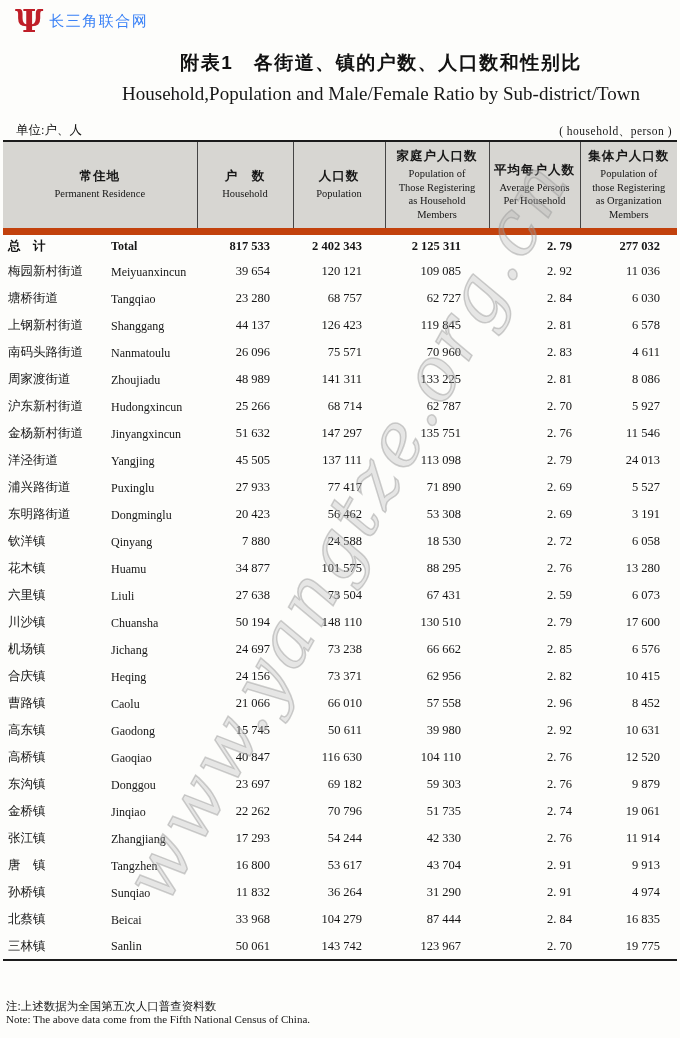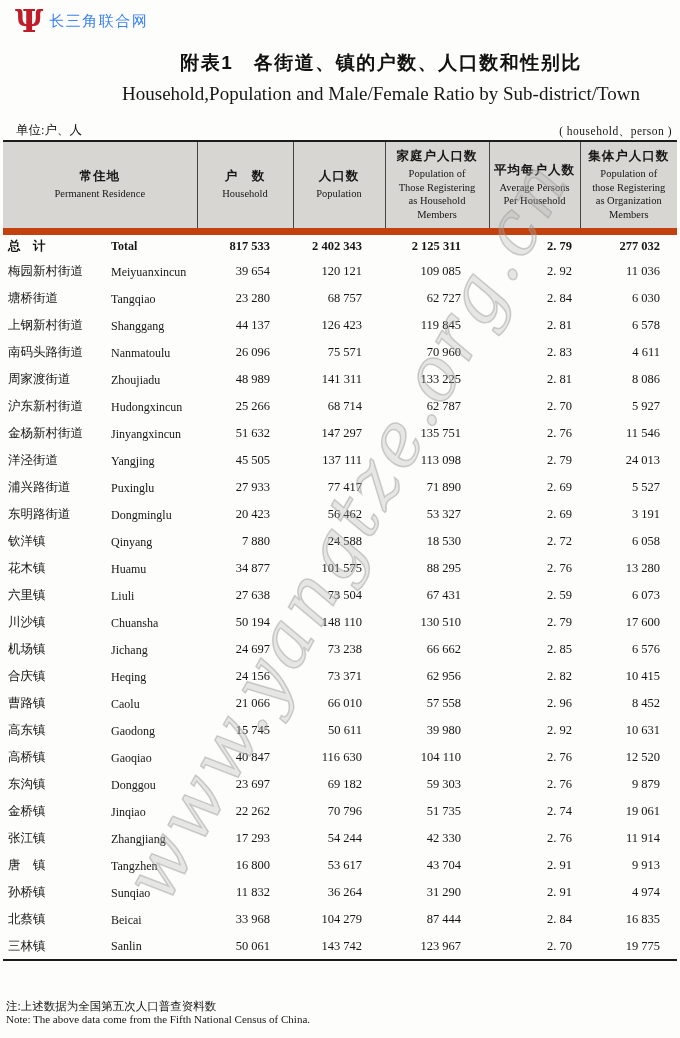--- a/index.html
+++ b/index.html
@@ -221,21 +221,21 @@
             <td class="num n2">27 933</td>
             <td class="num n3">77 417</td>
             <td class="num n4">71 890</td>
             <td class="num n5">2. 69</td>
             <td class="num n6">5 527</td>
           </tr>
           <tr>
             <td class="c-name"><span class="cn">东明路街道</span><span class="py">Dongminglu</span></td>
             <td class="num n2">20 423</td>
             <td class="num n3">56 462</td>
-            <td class="num n4">53 327</td>
+            <td class="num n4">53 308</td>
             <td class="num n5">2. 69</td>
             <td class="num n6">3 191</td>
           </tr>
           <tr>
             <td class="c-name"><span class="cn">钦洋镇</span><span class="py">Qinyang</span></td>
             <td class="num n2">7 880</td>
             <td class="num n3">24 588</td>
             <td class="num n4">18 530</td>
             <td class="num n5">2. 72</td>
             <td class="num n6">6 058</td>

